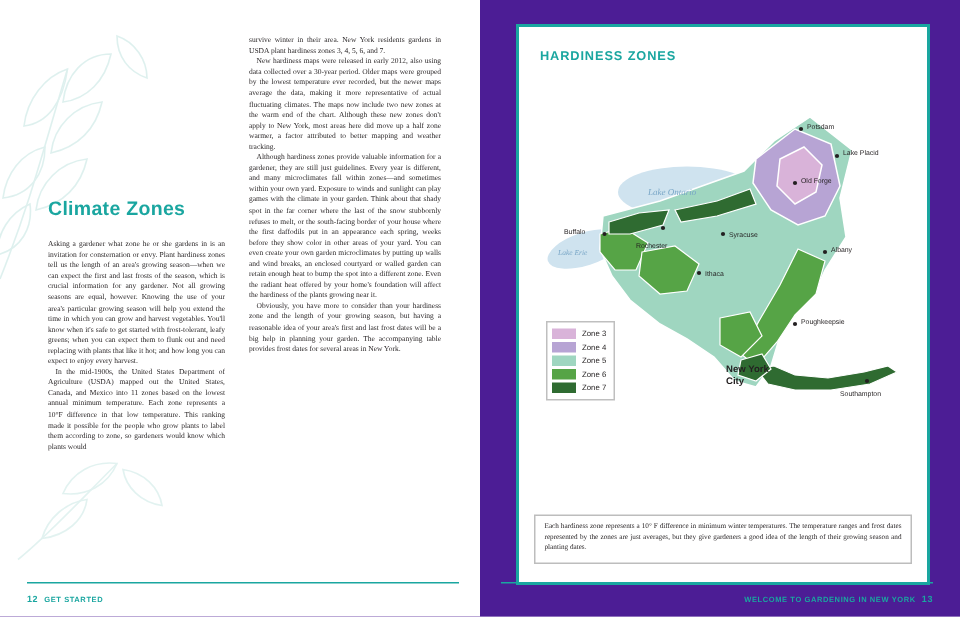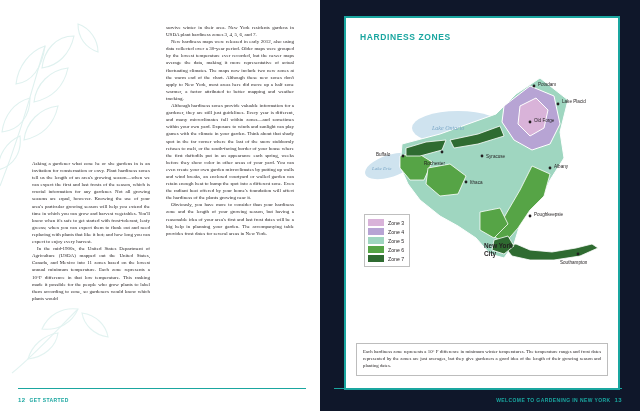--- a/index.html
+++ b/index.html
@@ -60,21 +60,21 @@
     position:absolute;left:18px;bottom:8px;
     font-family:"Liberation Sans", sans-serif;
     font-size:5px;color:#1aa6a0;font-weight:bold;letter-spacing:.4px;
     display:flex;align-items:center;gap:4px;
   }
   .folio-num{
     font-size:6px;
   }
   
   .right-page{
-    width:320px;height:411px;position:relative;background:#0f172a;
+    width:320px;height:411px;position:relative;background:#4c1d95;
   }
   .map-panel{
     position:absolute;left:24px;top:16px;width:272px;height:370px;
     border:2px solid #1aa6a0;
     background:#ffffff;
   }
   .map-title{
     position:absolute;left:14px;top:14px;
     font-family:"Liberation Sans", sans-serif;
     font-weight:bold;font-size:8.5px;color:#1aa6a0;letter-spacing:.6px;
@@ -142,20 +142,21 @@
 
     <svg class="leaf-art2" viewBox="0 0 120 90">
       <g fill="none" stroke="#bfe3df" stroke-width="1.1">
         <path d="M4 86 C 24 70, 44 48, 70 22"></path>
         <path d="M70 22 C 54 20, 40 28, 34 42 C 50 44, 64 36, 70 22 Z"></path>
         <path d="M50 46 C 36 48, 24 58, 20 72 C 36 70, 48 60, 50 46 Z"></path>
         <path d="M74 26 C 88 28, 98 38, 100 50 C 86 48, 76 38, 74 26 Z"></path>
       </g>
     </svg>
 
+    <div class="heading">Climate Zones</div>
 
     <div class="col col-left">
       <p>Asking a gardener what zone he or she gardens in is an invitation for consternation or envy. Plant hardiness zones tell us the length of an area's growing season—when we can expect the first and last frosts of the season, which is crucial information for any gardener. Not all growing seasons are equal, however. Knowing the use of your area's particular growing season will help you extend the time in which you can grow and harvest vegetables. You'll know when it's safe to get started with frost-tolerant, leafy greens; when you can expect them to flunk out and need replacing with plants that like it hot; and how long you can expect to enjoy every harvest.</p>
       <p>In the mid-1900s, the United States Department of Agriculture (USDA) mapped out the United States, Canada, and Mexico into 11 zones based on the lowest annual minimum temperature. Each zone represents a 10°F difference in that low temperature. This ranking made it possible for the people who grow plants to label them according to zone, so gardeners would know which plants would</p>
     </div>
 
     <div class="col col-right">
       <p>survive winter in their area. New York residents gardens in USDA plant hardiness zones 3, 4, 5, 6, and 7.</p>
       <p>New hardiness maps were released in early 2012, also using data collected over a 30-year period. Older maps were grouped by the lowest temperature ever recorded, but the newer maps average the data, making it more representative of actual fluctuating climates. The maps now include two new zones at the warm end of the chart. Although these new zones don't apply to New York, most areas here did move up a half zone warmer, a factor attributed to better mapping and weather tracking.</p>
       <p>Although hardiness zones provide valuable information for a gardener, they are still just guidelines. Every year is different, and many microclimates fall within zones—and sometimes within your own yard. Exposure to winds and sunlight can play games with the climate in your garden. Think about that shady spot in the far corner where the last of the snow stubbornly refuses to melt, or the south-facing border of your house where the first daffodils put in an appearance each spring, weeks before they show color in other areas of your yard. You can even create your own garden microclimates by putting up walls and wind breaks, an enclosed courtyard or walled garden can retain enough heat to bump the spot into a different zone. Even the radiant heat offered by your home's foundation will affect the hardiness of the plants growing near it.</p>

